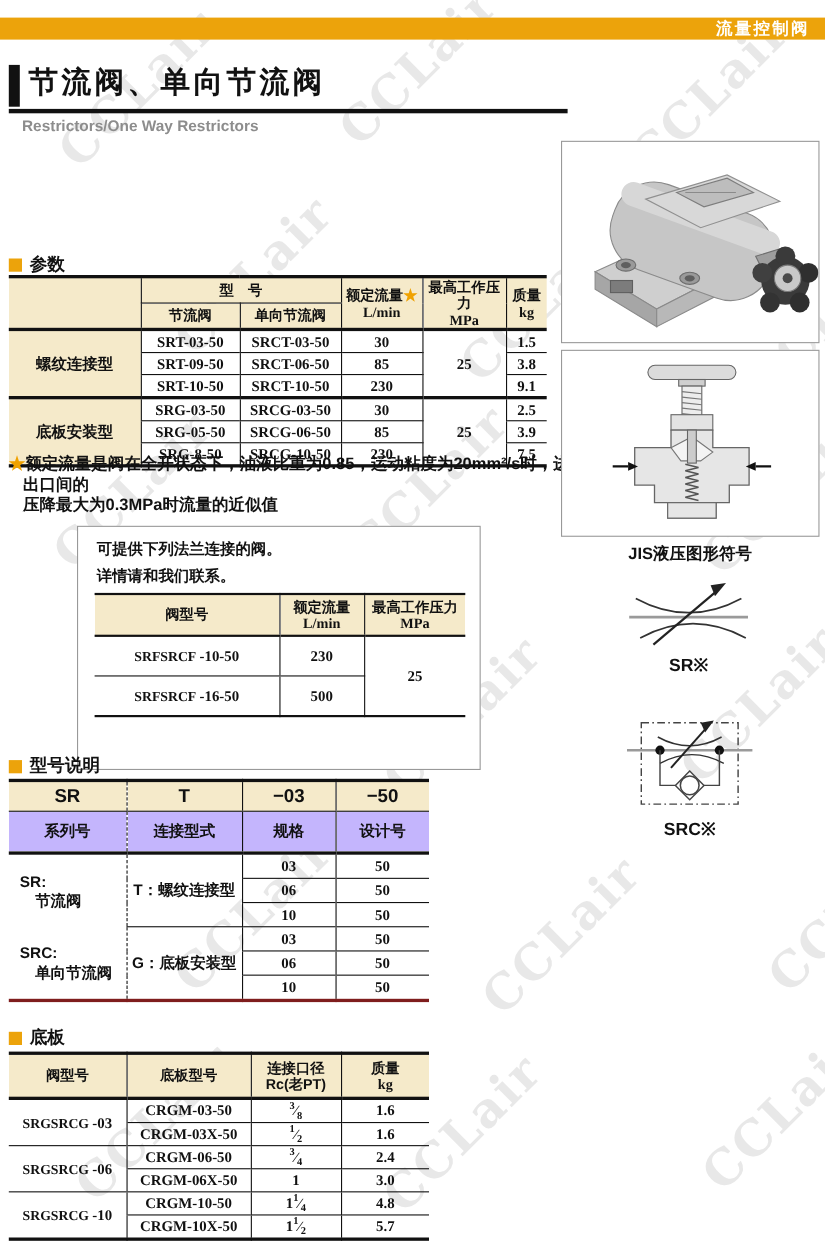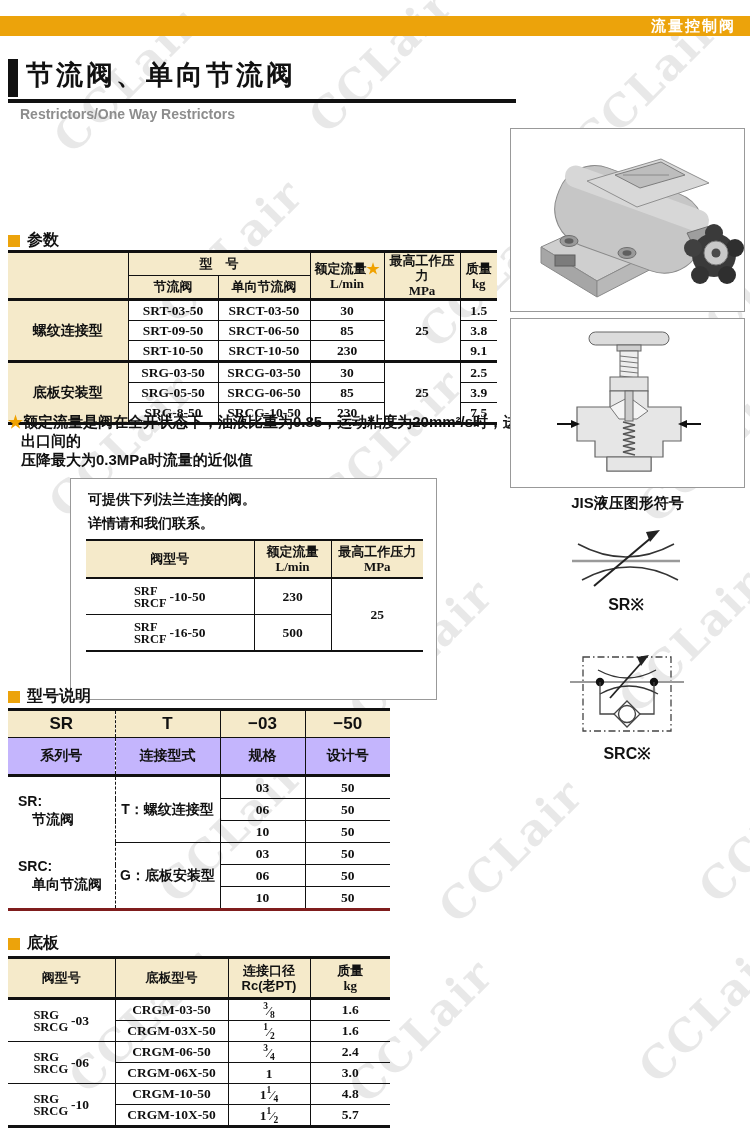--- a/index.html
+++ b/index.html
@@ -68,21 +68,21 @@
   #footnote .ftext{white-space:pre-line;}
   
   #flange-box{left:70px;top:478px;width:367px;height:222px;}
   #flange-text{position:absolute;left:17px;top:8px;font-size:14px;font-weight:600;line-height:24px;white-space:pre-line;}
   #flange-table{position:absolute;left:15px;top:60px;width:337px;
     border-top:2.5px solid #111;border-bottom:2.5px solid #111;}
   #flange-table thead th{background:#F5EACA;border-bottom:2.5px solid #111;height:36px;}
   #flange-table th,#flange-table td{border-left:1px solid #111;}
   #flange-table .c1{border-left:none;}
   #flange-table tbody td{border-top:1px solid #111;height:35px;}
-  .stack{display:inline-flex;flex-direction:column;line-height:12px;text-align:left;
+  .stack{display:inline-flex;flex-direction:row;line-height:12px;text-align:left;
          font-family:"Liberation Serif",serif;font-weight:bold;font-size:12.5px;}
   .sfx{font-family:"Liberation Serif",serif;font-weight:bold;font-size:13.5px;margin-left:3px;}
   .mcell{display:flex;align-items:center;justify-content:center;}
   
   #model-table{position:absolute;left:8px;top:708px;width:382px;z-index:1;
     border-top:3px solid #111;border-bottom:3px solid #7f1d1d;}
   #model-table thead tr.r1 th{height:26px;background:#F5EACA;border-bottom:1px solid #111;
     font-size:17px;font-family:"Liberation Sans",sans-serif;}
   #model-table thead tr.r2 th{height:36px;background:#c4b5fd;border-bottom:3px solid #111;font-size:14px;}
   #model-table th.dashL,#model-table td.dashL{border-left:1px dashed #111;}

